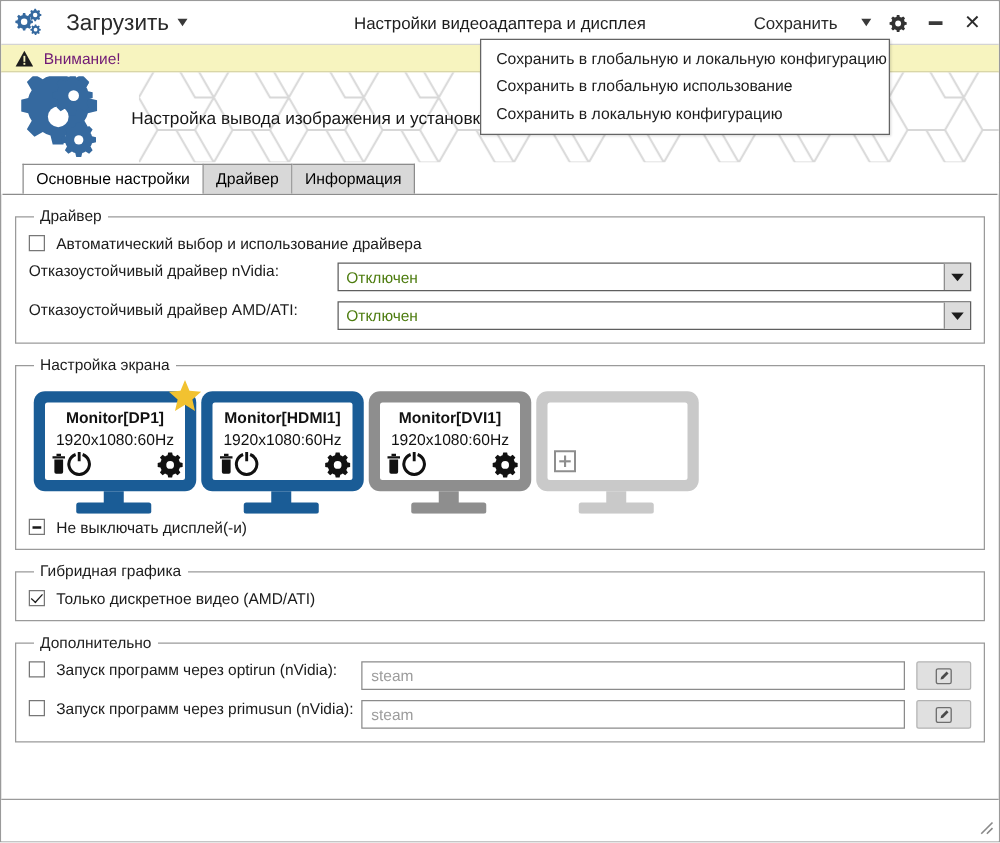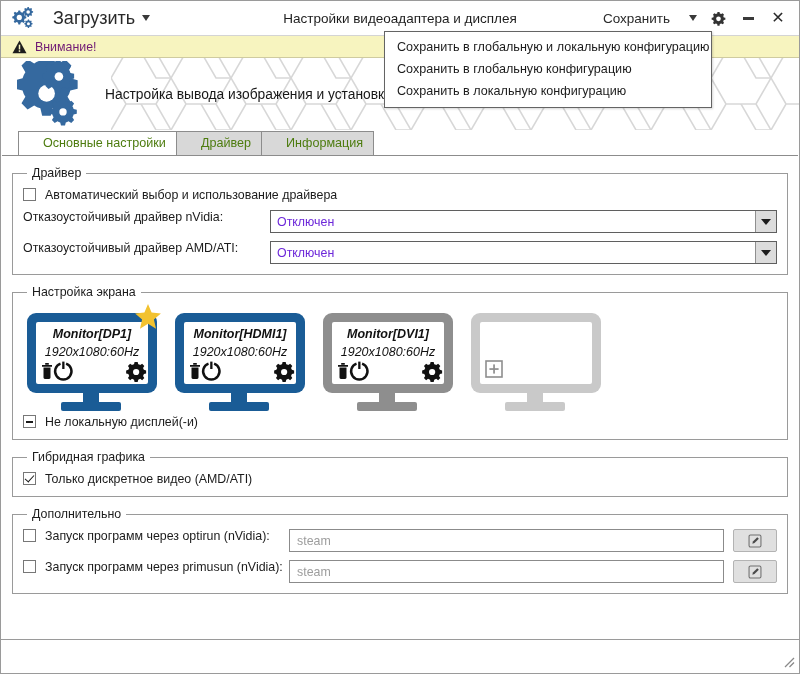--- a/index.html
+++ b/index.html
@@ -144,22 +144,22 @@
   .tabstrip {
     flex: 0 0 25px;
     display: flex;
     align-items: flex-end;
     padding-left: 17px;
     position: relative;
     background: #ffffff;
   }
   .tab {
     font-size: 12.6px;
-    color: #4d7c0f;
-    padding: 4px 10px 4px 24px;
+    color: #000000;
+    padding: 4px 10px 4px 10px;
     border: 1px solid #8c8c8c;
     border-bottom: none;
     background: #d8d8d8;
     position: relative;
     top: 0;
     cursor: default;
     line-height: 15px;
   }
   .tab + .tab { border-left: none; }
   .tab.active {
@@ -242,21 +242,21 @@
     height: 23px;
     border: 1px solid #5f5f5f;
     background: #ffffff;
     display: flex;
     align-items: center;
     cursor: default;
   }
   .combo .val {
     flex: 1 1 auto;
     font-size: 12.4px;
-    color: #6d28d9;
+    color: #4d7c0f;
     padding-left: 6px;
     white-space: nowrap;
     overflow: hidden;
   }
   .combo .arrowbox {
     flex: 0 0 21px;
     height: 21px;
     background: #dcdcdc;
     border-left: 1px solid #8f8f8f;
     display: flex; align-items: center; justify-content: center;
@@ -287,24 +287,22 @@
     border-radius: 2px;
     display: flex; align-items: center; justify-content: center;
     cursor: default;
   }
   .pencil { width: 14px; height: 14px; display: block; }
 
   
   .monrow {
     display: flex;
     align-items: flex-start;
-    gap: 14px;
     padding: 4px 0 2px 2px;
     margin-bottom: 2px;
-    font-style: italic;
   }
   .mon {
     width: 134px;
     position: relative;
     cursor: default;
   }
   .mon svg { display: block; }
   .star {
     position: absolute;
     right: -3px; top: -8px;
@@ -361,21 +359,21 @@
         <span class="min-glyph"></span>
       </div>
       <div class="tb-icon-btn">
         <span class="close-glyph">✕</span>
       </div>
     </div>
   </div>
 
   <div class="menu-popup">
     <div class="menu-item">Сохранить в глобальную и локальную конфигурацию</div>
-    <div class="menu-item">Сохранить в глобальную конфигурацию</div>
+    <div class="menu-item">Сохранить в глобальную использование</div>
     <div class="menu-item">Сохранить в локальную конфигурацию</div>
   </div>
 
   <div class="warnbar">
     <svg class="warn-ico" viewBox="0 0 16 15">
       <path d="M8 0.6 L15.5 14.2 L0.5 14.2 Z" fill="#1d1d1d"></path>
       <rect x="7.2" y="5.0" width="1.6" height="5.1" fill="#f7f4bf"></rect>
       <rect x="7.2" y="11.0" width="1.6" height="1.7" fill="#f7f4bf"></rect>
     </svg>
     <span class="warn-txt">Внимание!</span>
@@ -521,21 +519,21 @@
               <rect x="17" y="50" width="16" height="16" fill="none" stroke="#8e8e8e" stroke-width="1.6"></rect>
               <rect x="24.2" y="53.4" width="1.7" height="9.2" fill="#8e8e8e"></rect>
               <rect x="20.4" y="57.2" width="9.2" height="1.7" fill="#8e8e8e"></rect>
             </g>
           </svg>
         </div>
       </div>
 
       <div class="row">
         <span class="cb indet"></span>
-        <span class="cb-label">Не локальную дисплей(-и)</span>
+        <span class="cb-label">Не выключать дисплей(-и)</span>
       </div>
     </fieldset>
 
     <fieldset class="grp">
       <legend>Гибридная графика</legend>
       <div class="row">
         <span class="cb checked"></span>
         <span class="cb-label">Только дискретное видео (AMD/ATI)</span>
       </div>
     </fieldset>

